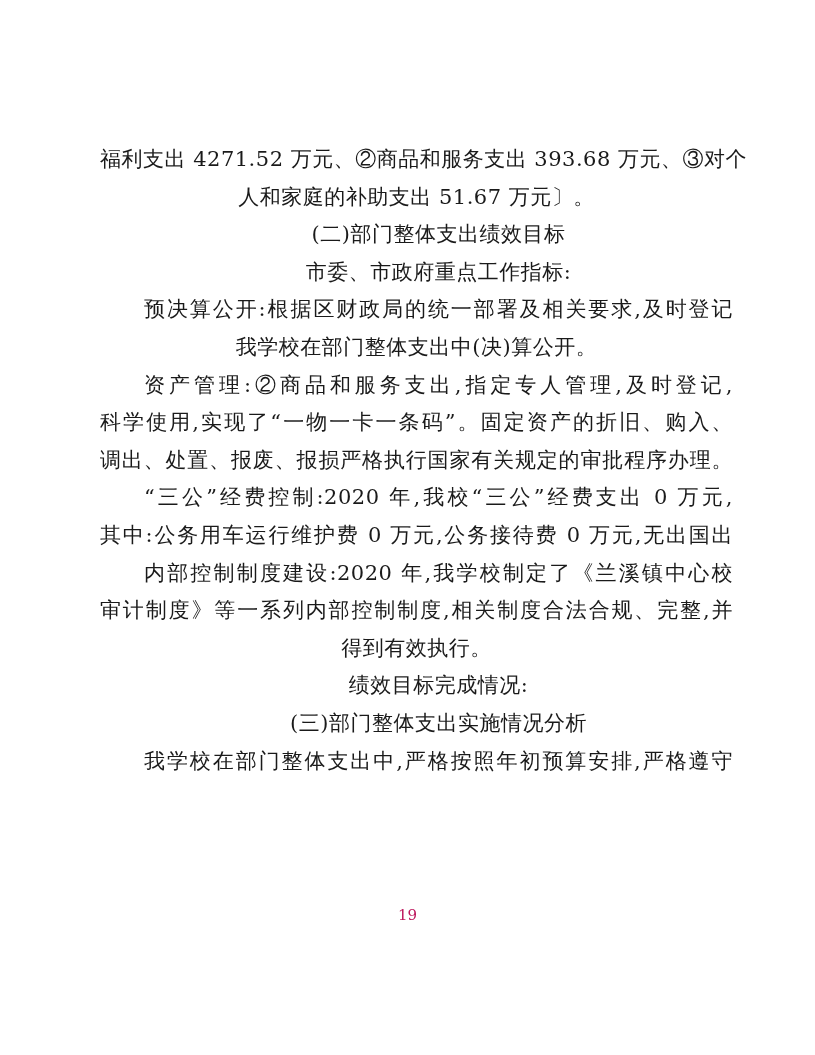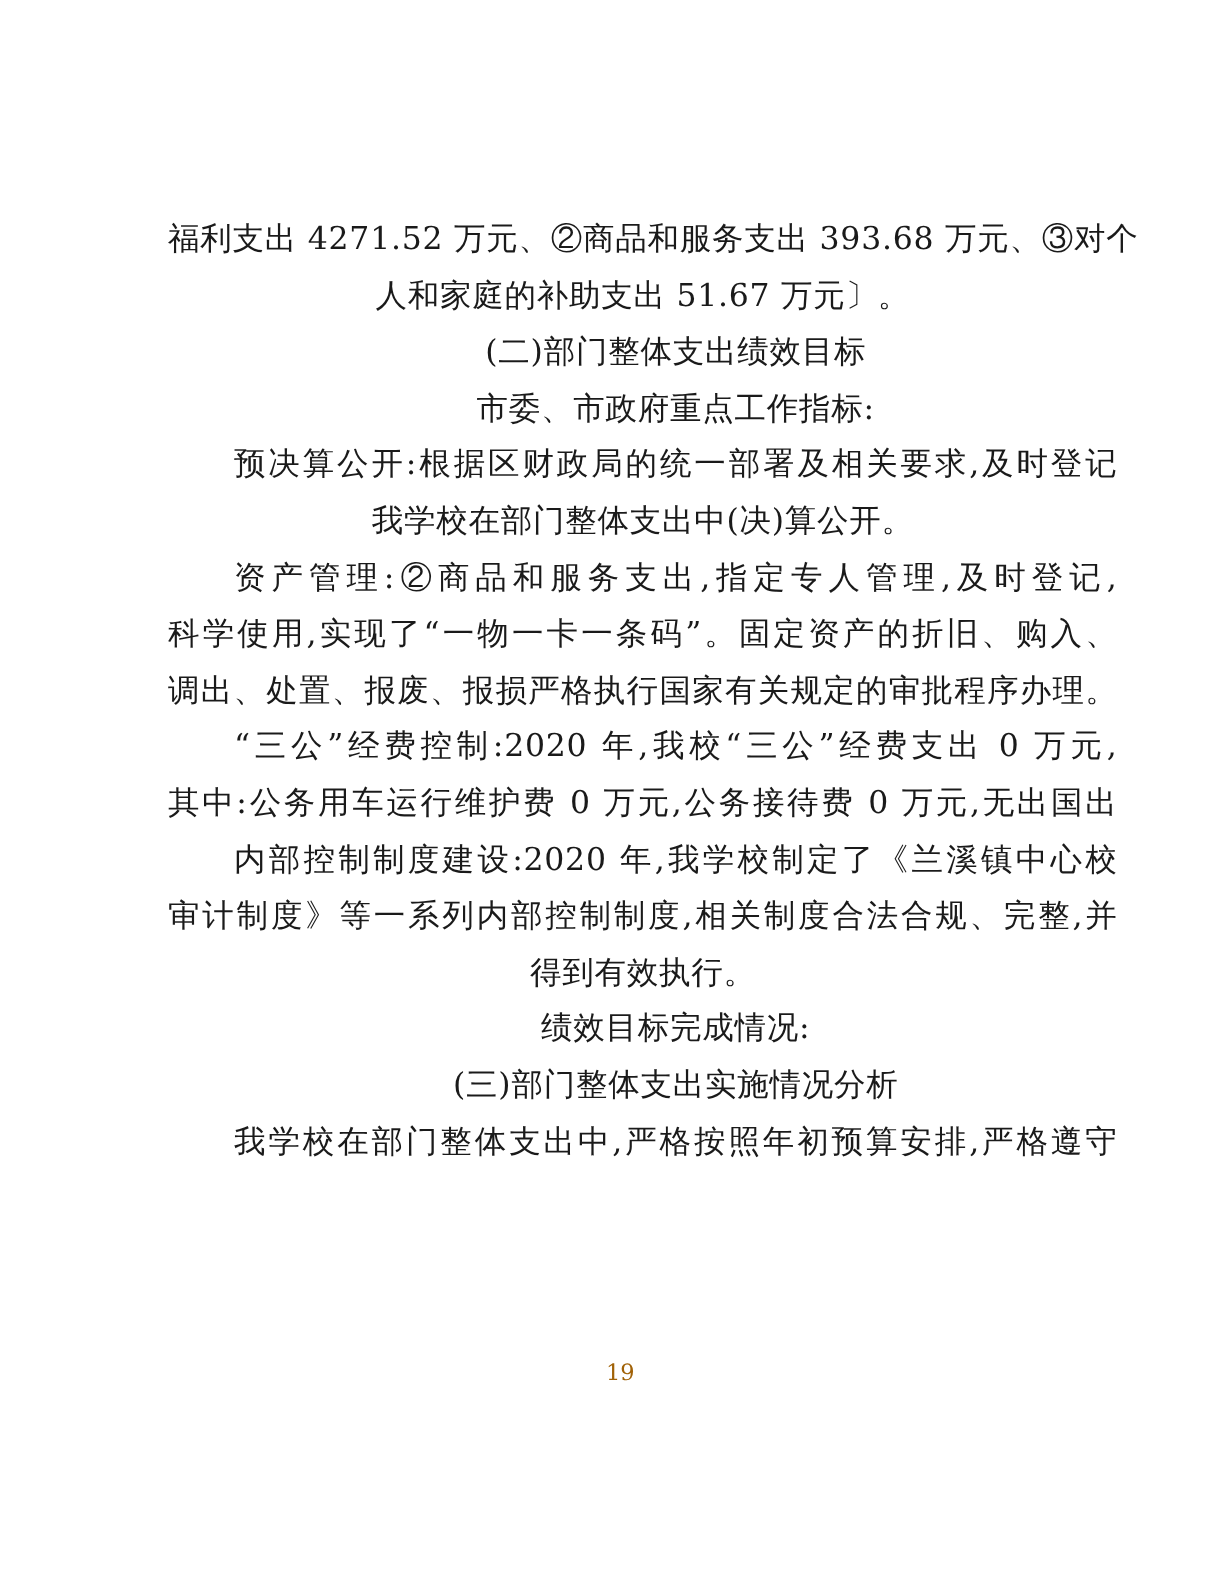--- a/index.html
+++ b/index.html
@@ -12,21 +12,20 @@
     background: #ffffff;
     position: relative;
     overflow: hidden;
     font-family: "DejaVu Serif", "Liberation Serif", serif;
     color: #1a1a1a;
   }
   .page {
     position: absolute;
     inset: 0;
     background: #ffffff;
-    margin-left: 12px;
   }
   .content {
     position: absolute;
     left: 100px;
     top: 141px;
     width: 633px;
     font-size: 21px;
     line-height: 37.6px;
   }
   .line {
@@ -43,21 +42,21 @@
   .line.indent {
     text-indent: 44px;
   }
   .page-number {
     position: absolute;
     top: 906px;
     left: 0;
     width: 100%;
     text-align: center;
     font-size: 15px;
-    color: #a16207;
+    color: #be185d;
   }
 </style>
 </head>
 <body>
 
 <div class="page">
   <div class="content">
       <div class="line fill">福利支出 4271.52 万元、②商品和服务支出 393.68 万元、③对个</div>
       <div class="line">人和家庭的补助支出 51.67 万元〕。</div>
       <div class="line indent">(二)部门整体支出绩效目标</div>

